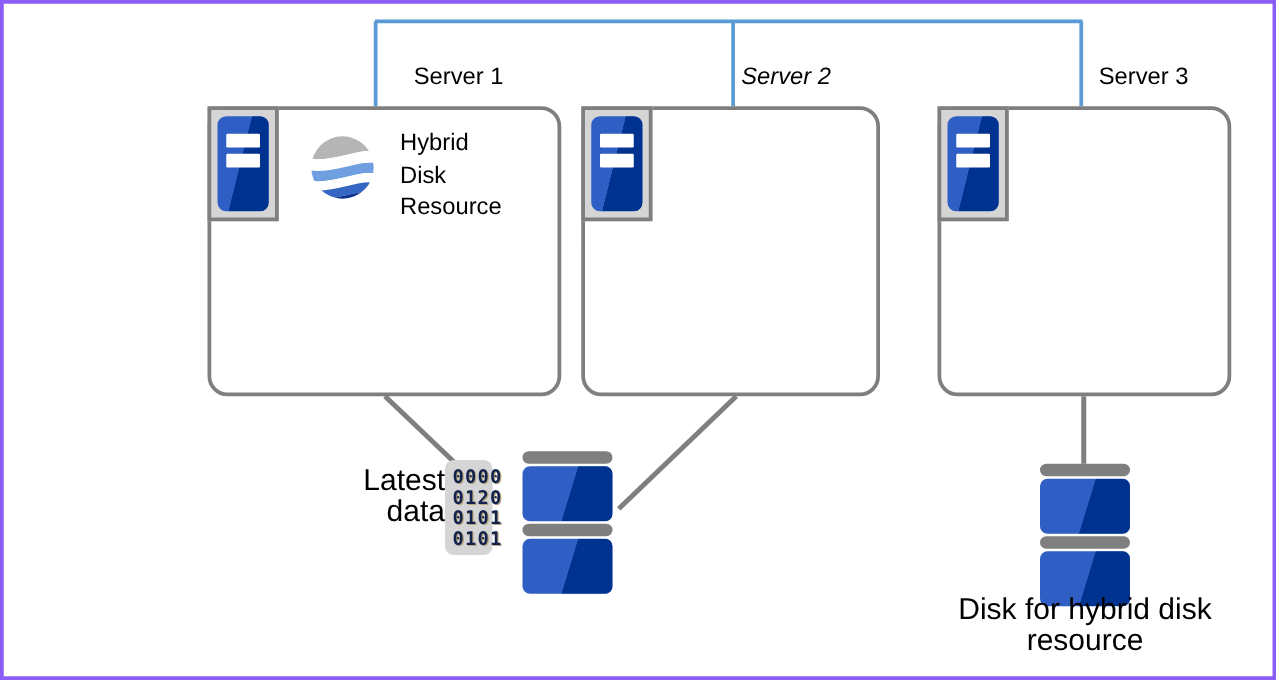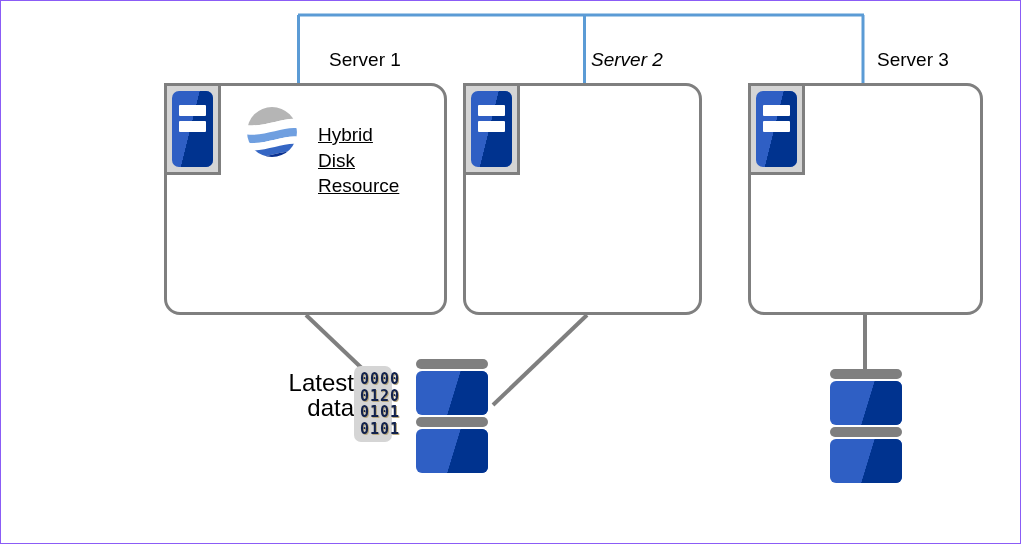--- a/index.html
+++ b/index.html
@@ -8,21 +8,21 @@
     background: #ffffff;
   }
   body {
     font-family: "Liberation Sans", sans-serif;
   }
   #canvas {
     position: relative;
     width: 1021px;
     height: 544px;
     background: #ffffff;
-    border: 1px solid #8b5cf6;
+    border: 3px solid #8b5cf6;
     box-sizing: border-box;
     overflow: hidden;
   }
   .svg-layer {
     position: absolute;
     left: 0;
     top: 0;
     width: 1021px;
     height: 544px;
     pointer-events: none;
@@ -189,21 +189,21 @@
       <rect x="0" y="0" width="100" height="100" fill="#ffffff"></rect>
       <path d="M-10 -10 H110 V28 C80 14 30 48 -10 34 Z" fill="#b5b5b5"></path>
       <path d="M-10 34 C30 48 80 14 110 28 V46 C80 32 30 66 -10 52 Z" fill="#ffffff"></path>
       <path d="M-10 52 C30 66 80 32 110 46 V62 C80 48 30 82 -10 68 Z" fill="#6f9fe0"></path>
       <path d="M-10 68 C30 82 80 48 110 62 V76 C80 62 30 96 -10 82 Z" fill="#ffffff"></path>
       <path d="M-10 82 C30 96 80 62 110 76 V90 C80 76 30 110 -10 96 Z" fill="#3566c4"></path>
       <path d="M-10 96 C30 110 80 76 110 90 V112 H-10 Z" fill="#0a3190"></path>
     </g>
   </svg>
 
-  <div class="label hybrid-label" style="left:317px; top:121px;text-decoration:underline;">Hybrid
+  <div class="label hybrid-label" style="left:317px; top:99px;">Hybrid
 Disk
 Resource</div>
 
   <div class="server-box" style="left:462px; top:82px; width:239px; height:232px;"></div>
 
   <div class="label server-name" style="left:590px; top:46px;font-style:italic;">Server 2</div>
 
   <div class="server-icon" style="left:462px; top:82px;">
     <div class="server-icon-inner">
       <div class="server-icon-shade"></div>
@@ -250,14 +250,16 @@
     <div class="disk-bar" style="top:0px;"></div>
     <div class="disk-body" style="top:12px;">
         <div class="disk-body-shade"></div>
       </div>
     <div class="disk-bar" style="top:58px;"></div>
     <div class="disk-body" style="top:70px;">
         <div class="disk-body-shade"></div>
       </div>
   </div>
 
+  <div class="label center" style="left:735px; top:472px; width:260px;">Disk for hybrid disk
+resource</div>
 
 </div>
 
 </body></html>

